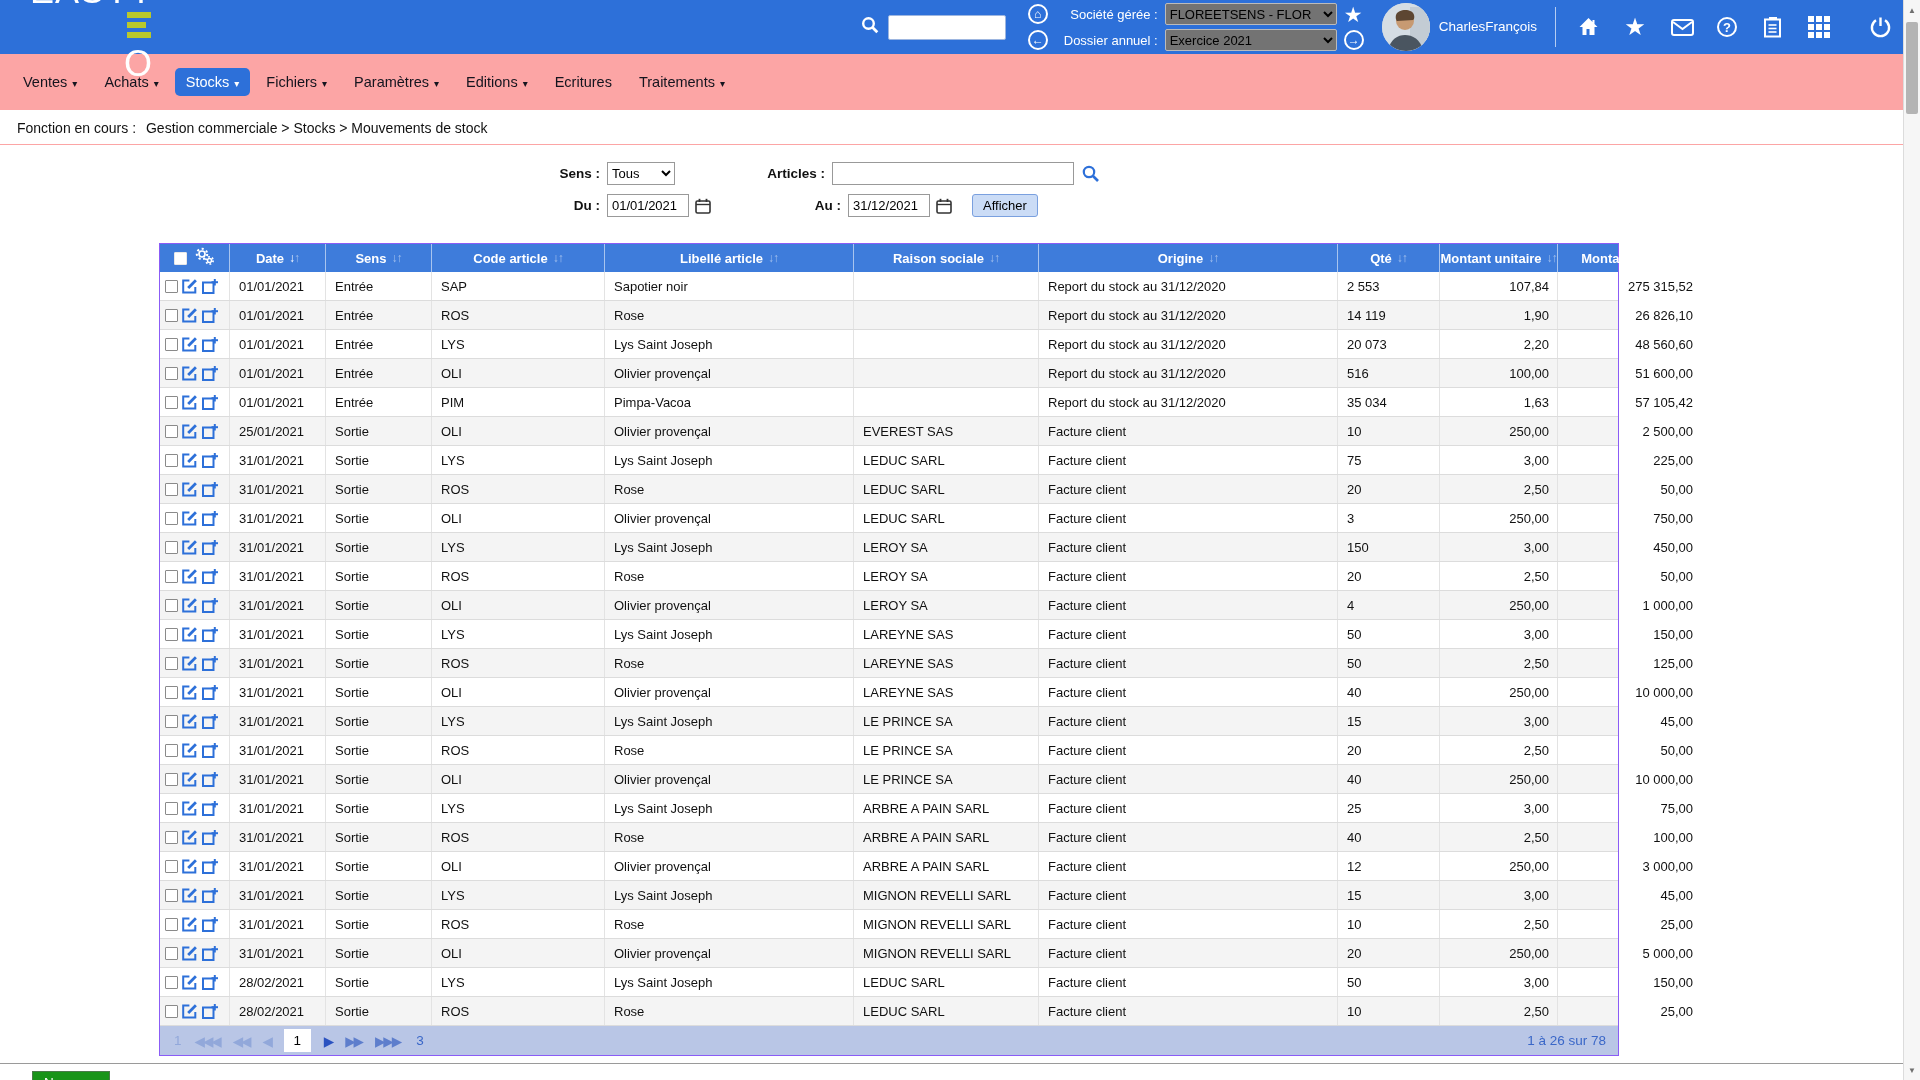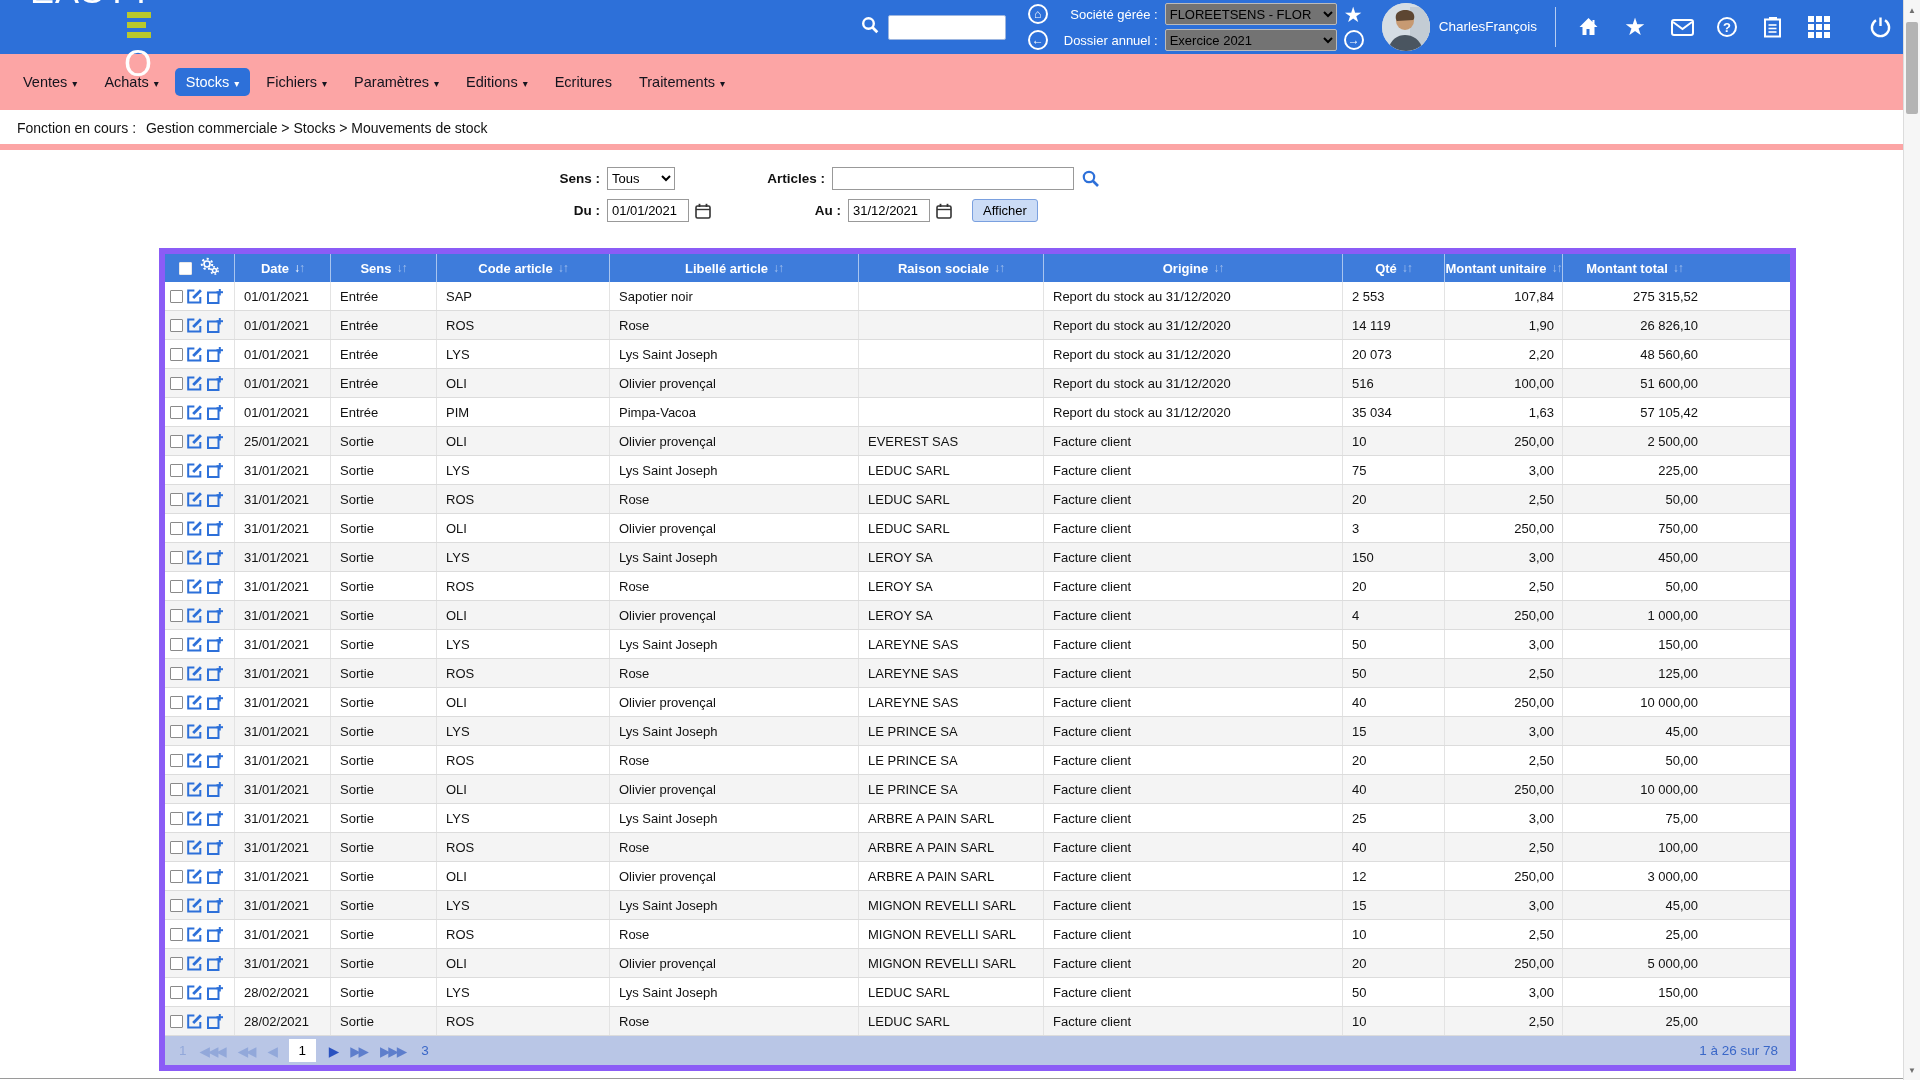--- a/index.html
+++ b/index.html
@@ -31,39 +31,39 @@
   .apps-grid i { background:#fff; display:block; }
   .star-glyph { color:#fff; font-size:24px; line-height:1; }
 
   
   .menubar { height:56px; background:#fca5a5; display:flex; align-items:center; gap:5px; padding-left:12px; }
   .menu-item { display:flex; align-items:center; gap:5px; font-size:14.5px; color:#14141e; padding:6px 11px; border-radius:5px; cursor:pointer; }
   .menu-item .caret { font-size:10px; margin-top:2px; }
   .menu-item.active { background:#2d70d9; color:#fff;text-align:center; }
 
   
-  .breadcrumb { padding:10px 0 8px 17px; font-size:14px; border-bottom:6px solid #fca5a5; }
+  .breadcrumb { padding:10px 0 8px 17px; font-size:14px; border-bottom:1px solid #fca5a5; }
   .bc-label { margin-right:6px; }
 
   
   .f-row { display:flex; align-items:center; margin-left:540px; }
   .f-row.r1 { margin-top:17px; }
   .f-row.r2 { margin-top:9px; }
   .f-label { font-weight:bold; font-size:13.5px; text-align:right; }
   .w60 { width:60px; } .w70 { width:70px; }
   .f-row select { width:68px; height:23px; margin-left:7px; font-size:13px; border:1px solid #999; background:#fff; }
   .articles-input { width:242px; height:23px; margin-left:7px; border:1px solid #999; padding:0 4px; font-size:13px; }
   .date-input { width:82px; height:23px; margin-left:7px; border:1px solid #999; padding:0 4px; font-size:13px; }
   .ml80 { margin-left:80px; } .ml90 { margin-left:90px; }
   .cal-icon { margin-left:6px; display:grid; place-items:center; cursor:pointer; }
   .mag-btn { margin-left:7px; display:grid; place-items:center; cursor:pointer; }
   .btn-afficher { margin-left:20px; height:23px; padding:0 10px; font-size:13px; background:#cbdcf6; border:1px solid #7aa0df; border-radius:3px; cursor:pointer; color:#000; }
 
   
-  .table-wrap { width:1637px; margin:26px 0 0 159px; border:6px solid #8b5cf6; }
+  .table-wrap { width:1460px; margin:26px 0 0 159px; border:1px solid #8b5cf6; }
   .thead, .trow { display:grid; grid-template-columns:70px 96px 106px 173px 249px 185px 299px 102px 118px 143px; }
   .thead { background:#3e7cdb; height:28px; }
   .th { color:#fff; font-size:13px; font-weight:bold; display:flex; align-items:center; justify-content:center; gap:5px;
         border-right:1px solid rgba(255,255,255,.55); cursor:pointer; }
   .th:last-child { border-right:none; }
   .th-sel { gap:7px; }
   .arr { font-size:12px; font-weight:normal; color:rgba(255,255,255,.5); letter-spacing:-1px; }
   .arr.active { color:#fff; font-weight:bold; }
   .arr-pair { display:flex; }
   .trow { height:29px; background:#fff; border-bottom:1px solid #dcdcdc; cursor:pointer; }

